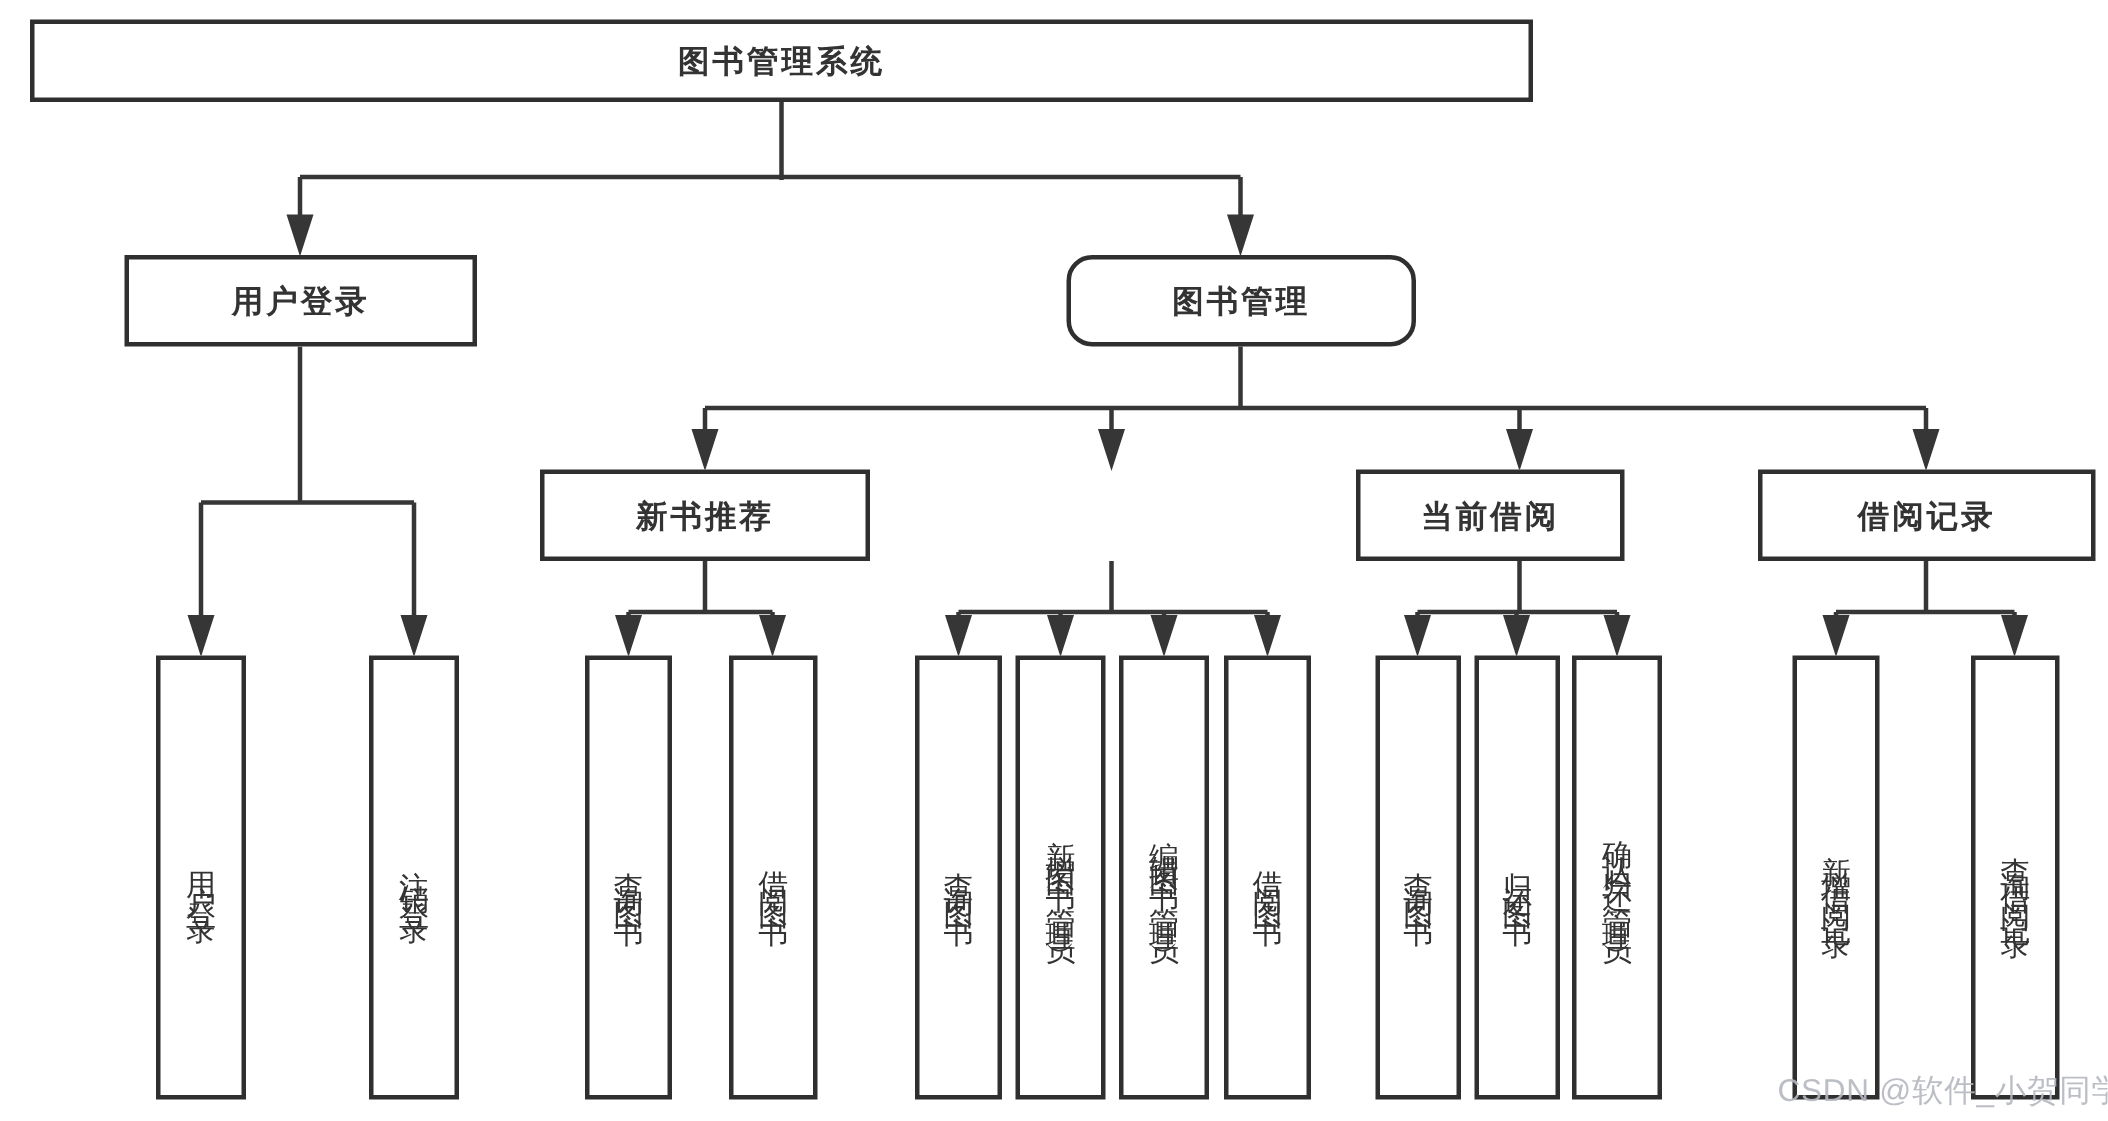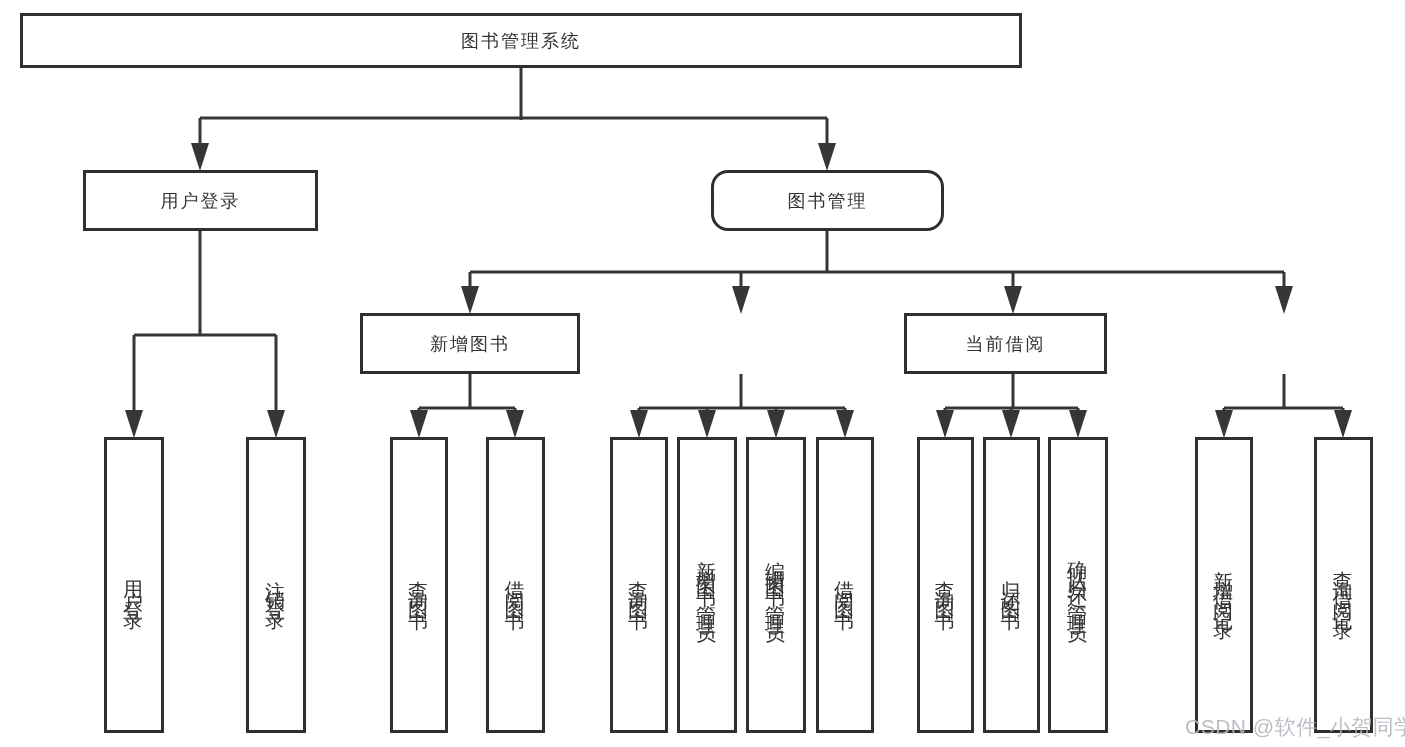--- a/index.html
+++ b/index.html
@@ -9,21 +9,21 @@
   html,body{margin:0;padding:0;}
   body{background:var(--background);font-family:"Liberation Sans","DejaVu Sans",sans-serif;}
   .stage{position:relative;width:1405px;height:747px;background:var(--background);overflow:hidden;}
   .stage svg{position:absolute;left:0;top:0;z-index:0;}
   .lines{stroke:var(--line);stroke-width:3;fill:none;}
   .arrow{fill:var(--line);stroke:none;}
   .hbox{
     position:absolute;box-sizing:border-box;z-index:1;
     border:3px solid var(--box-border);background:#fff;
     display:flex;align-items:center;justify-content:center;
-    font-size:18px;letter-spacing:2px;color:var(--text);font-weight:400;
+    font-size:21px;letter-spacing:2px;color:var(--text);font-weight:700;
   }
   .leaf{
     position:absolute;box-sizing:border-box;z-index:1;
     top:437px;height:296px;
     border:3px solid var(--box-border);background:#fff;
     display:flex;align-items:center;justify-content:center;
     writing-mode:vertical-rl;text-orientation:mixed;
     font-size:20px;letter-spacing:10px;color:var(--text);font-weight:500;
   }
   .watermark{
@@ -67,22 +67,23 @@
       M1069 410 L1087 410 L1078 438 Z
       M1215 410 L1233 410 L1224 438 Z
       M1334 410 L1352 410 L1343 438 Z"></path>
   </svg>
 
   <div class="hbox" style="left:20px;top:13px;width:1002px;height:55px;">图书管理系统</div>
 
   <div class="hbox" style="left:83px;top:170px;width:235px;height:61px;">用户登录</div>
   <div class="hbox" style="left:711px;top:170px;width:233px;height:61px;border-radius:17px;">图书管理</div>
 
-  <div class="hbox" style="left:360px;top:313px;width:220px;height:61px;">新增图书</div>
-  <div class="hbox" style="left:904px;top:313px;width:203px;height:61px;">当前借阅</div>
+  <div class="hbox" style="left:360px;top:313px;width:220px;height:61px;">新书推荐</div>
+  <div class="hbox" style="left:904px;top:313px;width:179px;height:61px;">当前借阅</div>
+  <div class="hbox" style="left:1172px;top:313px;width:225px;height:61px;">借阅记录</div>
 
   <div class="leaf" style="left:104px;width:60px;">用户登录</div>
   <div class="leaf" style="left:246px;width:60px;">注销登录</div>
 
   <div class="leaf" style="left:390px;width:58px;">查询图书</div>
   <div class="leaf" style="left:486px;width:59px;">借阅图书</div>
 
   <div class="leaf" style="left:610px;width:58px;">查询图书</div>
   <div class="leaf" style="left:677px;width:60px;letter-spacing:9px;">新增图书（管理员）</div>
   <div class="leaf" style="left:746px;width:60px;letter-spacing:9px;">编辑图书（管理员）</div>

